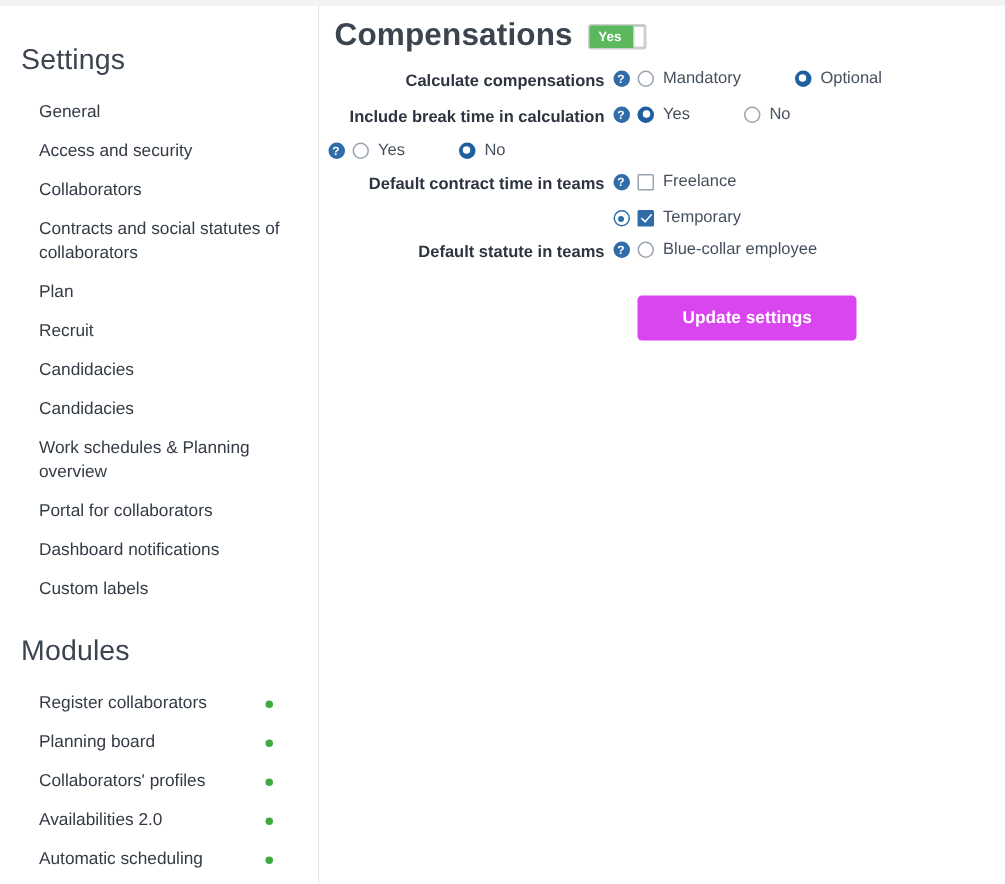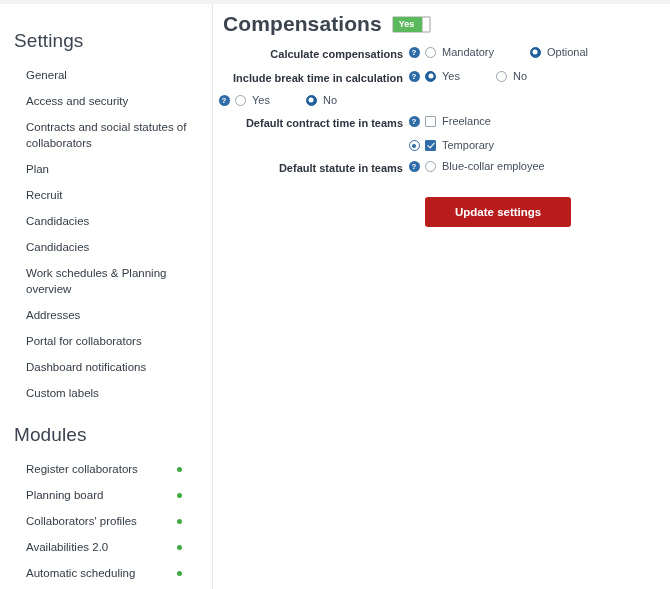--- a/index.html
+++ b/index.html
@@ -254,21 +254,21 @@
     margin-bottom: 9px;
   }
   .subrow .rowlabel { width: 190px; }
 
   .btnrow {
     display: flex;
     margin-top: 22px;
     padding-left: 212px;
   }
   .btn-update {
-    background: #b91c1c;
+    background: #d946ef;
     color: #ffffff;
     font-size: 11.5px;
     font-weight: 700;
     border: none;
     border-radius: 3px;
     padding: 9px 30px;
     cursor: pointer;
     font-family: "Liberation Sans", sans-serif;
   }
 </style>
@@ -284,39 +284,39 @@
     <div class="section-title" id="settings-title">Settings</div>
 
     <div>
       <div class="nav-item">
         <span class="label">General</span>
       </div>
       <div class="nav-item">
         <span class="label">Access and security</span>
       </div>
       <div class="nav-item">
+        <span class="label">Collaborators</span>
+      </div>
+      <div class="nav-item">
         <span class="label">Contracts and social statutes of collaborators</span>
       </div>
       <div class="nav-item">
         <span class="label">Plan</span>
       </div>
       <div class="nav-item">
         <span class="label">Recruit</span>
       </div>
       <div class="nav-item">
         <span class="label">Candidacies</span>
       </div>
       <div class="nav-item">
         <span class="label">Candidacies</span>
       </div>
       <div class="nav-item">
         <span class="label">Work schedules &amp; Planning overview</span>
-      </div>
-      <div class="nav-item">
-        <span class="label">Addresses</span>
       </div>
       <div class="nav-item">
         <span class="label">Portal for collaborators</span>
       </div>
       <div class="nav-item">
         <span class="label">Dashboard notifications</span>
       </div>
       <div class="nav-item">
         <span class="label">Custom labels</span>
       </div>

